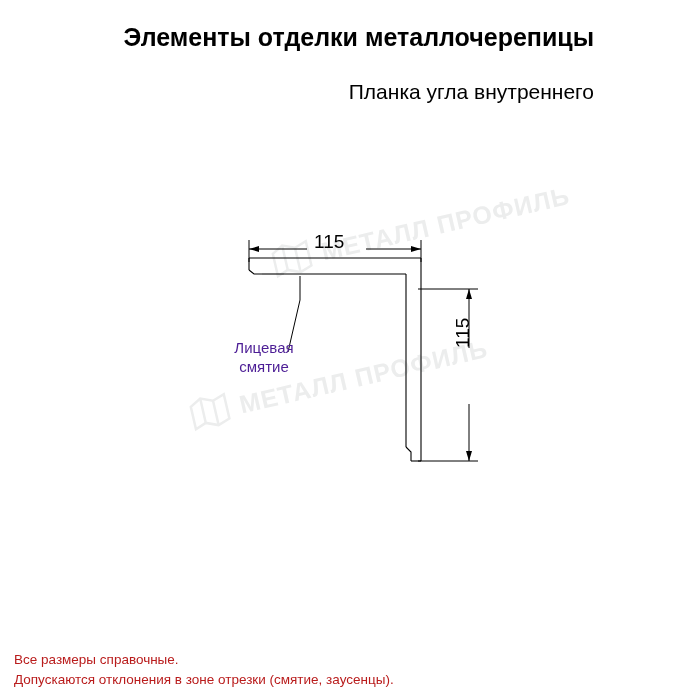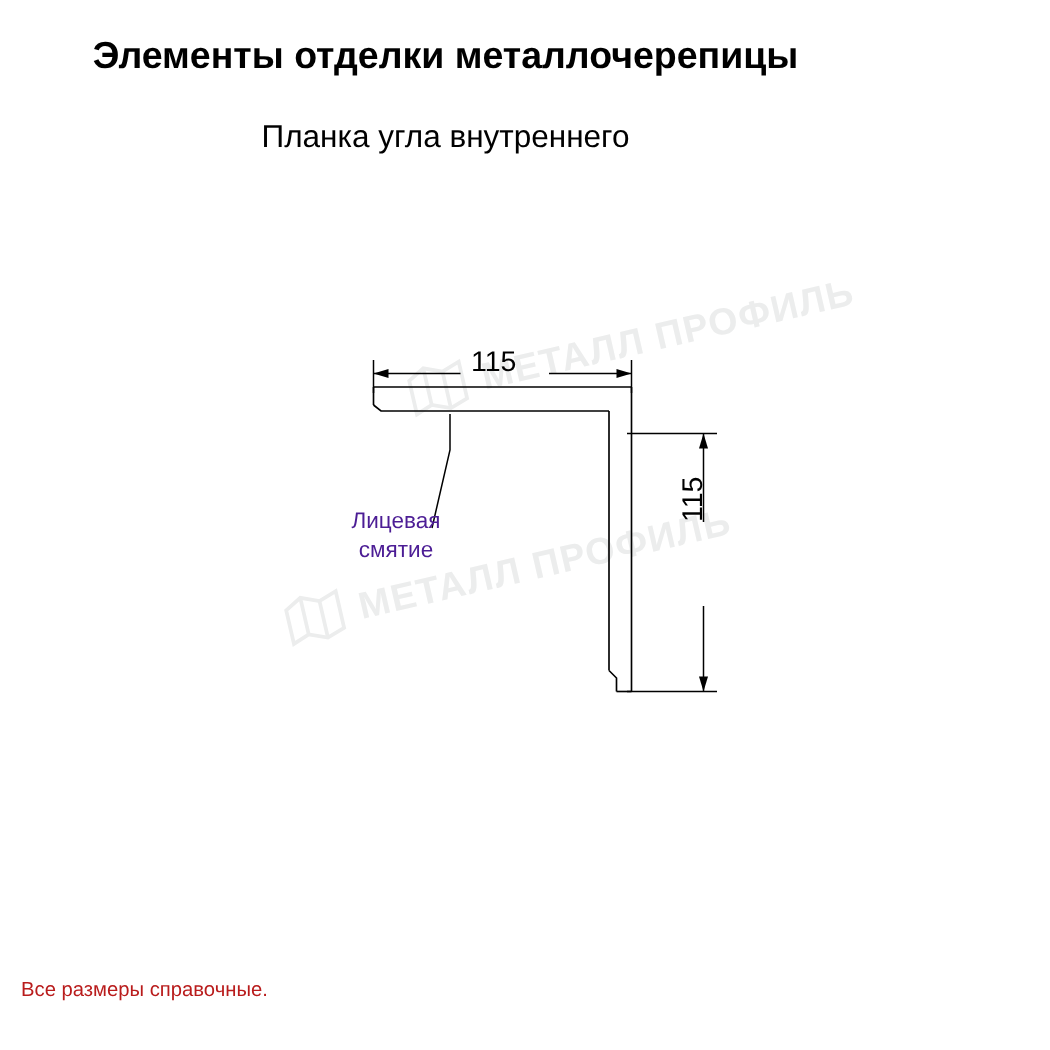--- a/index.html
+++ b/index.html
@@ -15,21 +15,21 @@
     color: #000000;
     overflow: hidden;
   }
 
   
   .title-block {
     position: absolute;
     top: 22px;
     left: 0;
     width: 594px;
-    text-align: center;
+    text-align: right;
   }
   .main-title {
     font-size: 25px;
     font-weight: bold;
     letter-spacing: 0px;
     line-height: 30px;
     margin: 0;
   }
   .sub-title {
     font-size: 21px;
@@ -198,13 +198,14 @@
 <div class="dim-label dim-top">115</div>
 <div class="dim-label dim-right">115</div>
 
 <div class="face-label">
   <div>Лицевая</div>
   <div>смятие</div>
 </div>
 
 <div class="footnotes">
   <div>Все размеры справочные.</div>
+  <div>Допускаются отклонения в зоне отрезки (смятие, заусенцы).</div>
 </div>
 
 </body></html>

